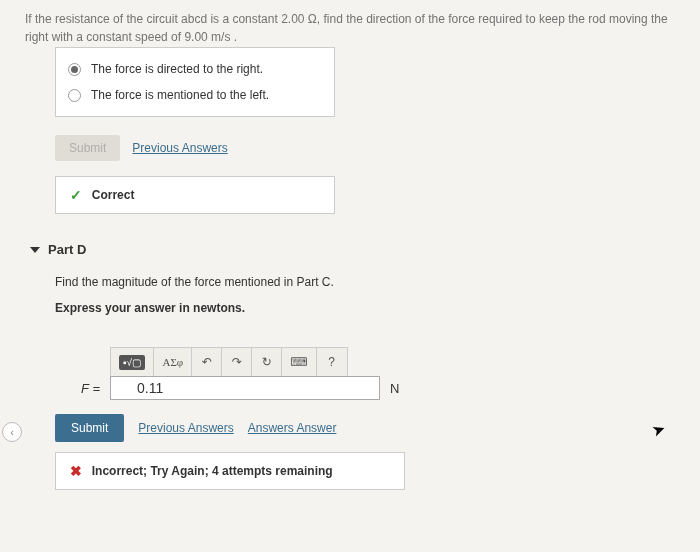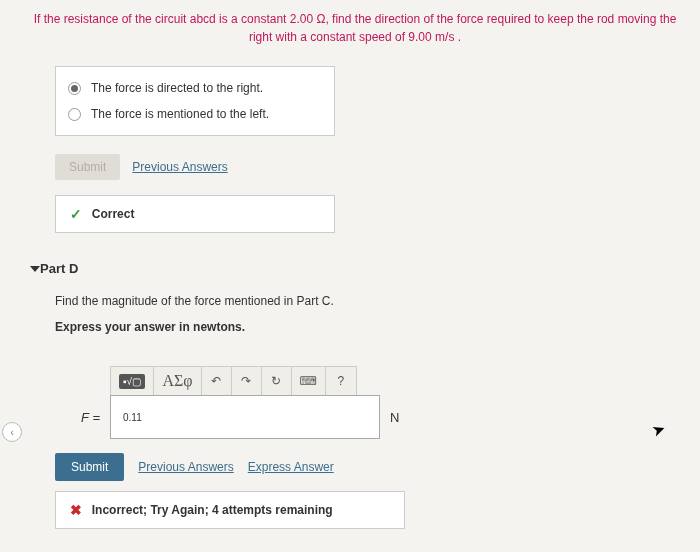--- a/index.html
+++ b/index.html
@@ -11,24 +11,23 @@
       overflow: hidden;
       position: relative;
     }
     .content {
       padding: 10px 15px 15px 25px;
       background: #f5f3ef;
       height: 100%;
     }
     .question-text {
       font-size: 12px;
-      color: #be185d;
+      color: #737373;
       line-height: 1.5;
-      margin-bottom: 20px;
-      text-align: center;
+      margin-bottom: 1px;
     }
     .options-box {
       border: 1px solid #ccc;
       background: #fff;
       padding: 8px 0;
       width: 280px;
       margin-left: 30px;
       margin-bottom: 18px;
     }
     .option-row {
@@ -86,20 +85,21 @@
       display: flex;
       align-items: center;
       gap: 10px;
       margin-bottom: 28px;
     }
     .check-icon { color: #3a9d3a; font-weight: bold; font-size: 14px; }
     .feedback-text { font-size: 12px; font-weight: bold; color: #333; }
     .part-header {
       display: flex;
       align-items: center;
+      gap: 8px;
       margin-bottom: 18px;
       padding-left: 5px;
     }
     .caret-down {
       width: 0; height: 0;
       border-left: 5px solid transparent;
       border-right: 5px solid transparent;
       border-top: 6px solid #333;
     }
     .part-title { font-size: 13px; font-weight: bold; color: #333; }
@@ -122,34 +122,34 @@
       align-items: center;
       justify-content: center;
       border-right: 1px solid #ccc;
       font-size: 12px;
       color: #555;
       background: #f0eee9;
       min-width: 30px;
     }
     .tool-btn:last-child { border-right: none; }
     .fmt-box { background: #555; color: #fff; padding: 2px 4px; font-size: 10px; border-radius: 2px; }
-    .greek { font-family: serif; font-size: 16px; }
+    .greek { font-family: serif; font-size: 11px; }
     .answer-row {
       display: flex;
       align-items: center;
       gap: 10px;
       margin-bottom: 14px;
     }
     .var-label { font-size: 13px; font-style: italic; color: #333; width: 45px; text-align: right; }
     .answer-input {
       width: 270px;
-      height: 44px;
+      height: 24px;
       border: 1px solid #aaa;
-      padding: 0 12px;
-      font-size: 10px;
+      padding: 0 26px;
+      font-size: 14px;
       color: #333;
       background: #fff;
     }
     .unit-label { font-size: 13px; color: #333; }
     .submit-row {
       display: flex;
       align-items: center;
       gap: 14px;
       margin-bottom: 10px;
     }
@@ -246,21 +246,21 @@
 
     <div class="answer-row">
       <span class="var-label">F =</span>
       <input class="answer-input" value="0.11" style="">
       <span class="unit-label">N</span>
     </div>
 
     <div class="submit-row">
       <button class="btn-submit">Submit</button>
       <span class="link">Previous Answers</span>
-      <span class="link">Express Answer</span>
+      <span class="link">Answers Answer</span>
     </div>
 
     <div class="incorrect-box">
       <span class="x-icon">✖</span>
       <span class="feedback-text">Incorrect; Try Again; 4 attempts remaining</span>
     </div>
   </div>
 </div>
 
 <div class="left-arrow-btn">‹</div>

